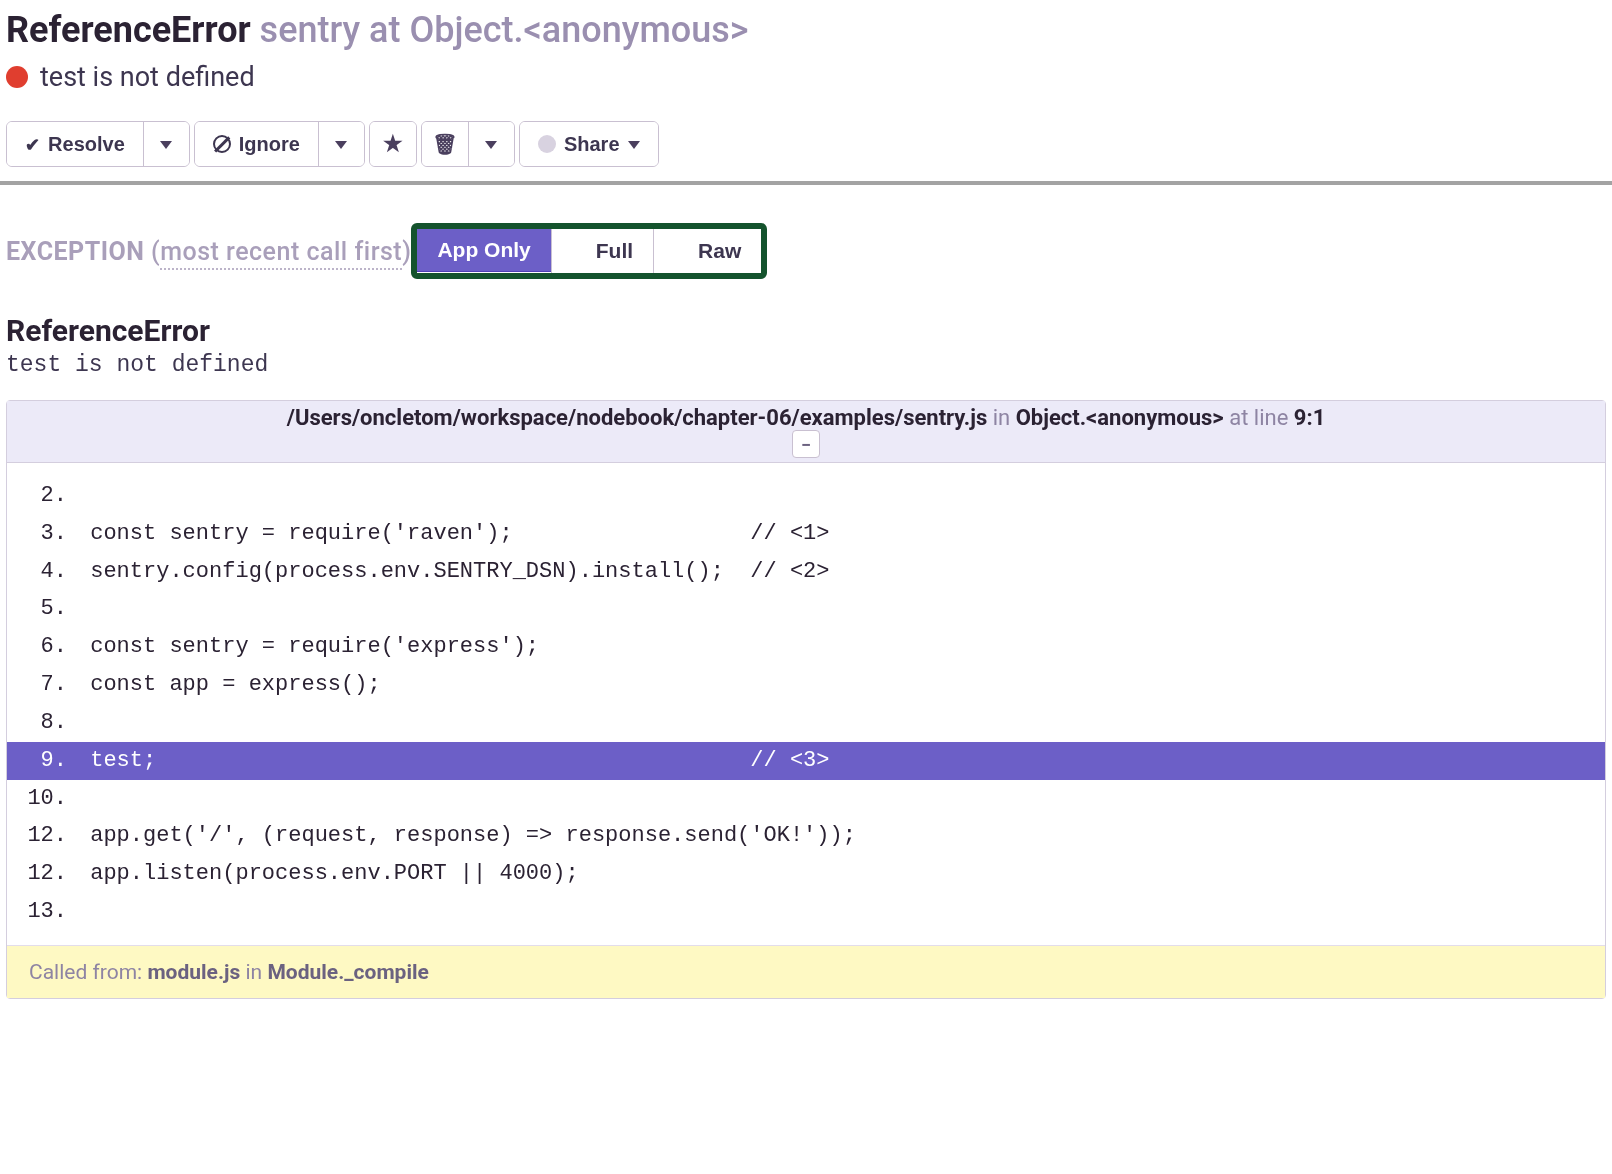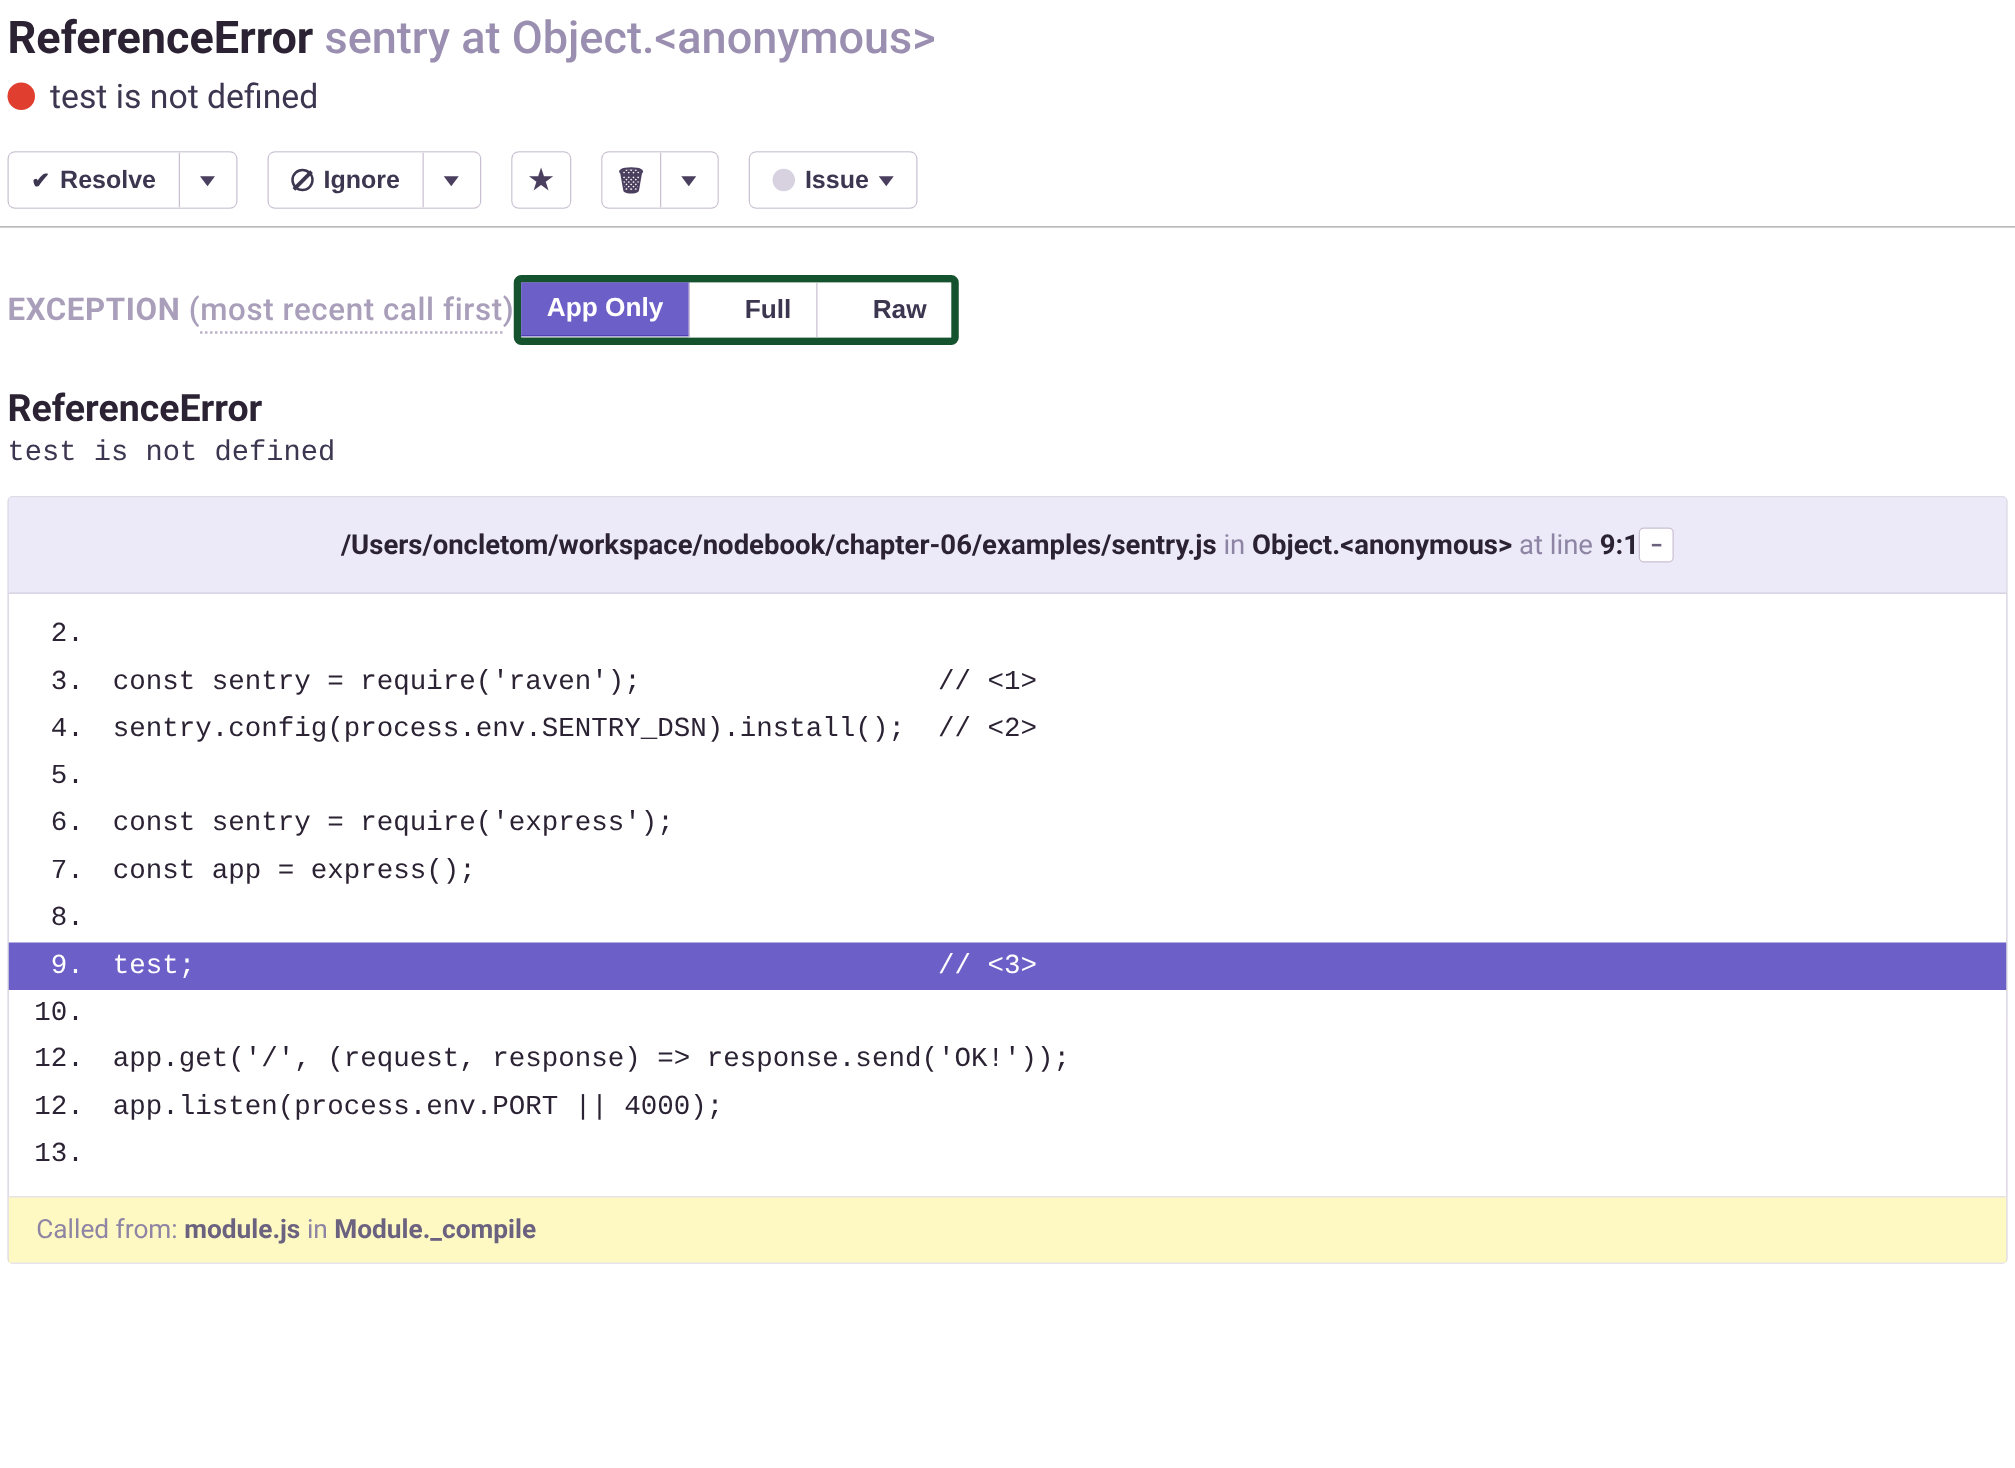--- a/index.html
+++ b/index.html
@@ -28,23 +28,23 @@
 }
 .red-dot {
   width: 22px; height: 22px; border-radius: 50%;
   background: #e03e2f;
 }
 .issue-message-text { font-size: 27px; color: #3d3650; }
 
 
 .toolbar {
   display: flex;
-  gap: 24px;
+  gap: 4px;
   padding: 22px 6px 14px 6px;
-  border-bottom: 1px solid #a3a3a3;
+  border-bottom: 4px solid #a3a3a3;
 }
 .btn-group {
   display: inline-flex;
   border: 1px solid #c9c0d1;
   border-radius: 6px;
   background: #fff;
   overflow: hidden;
 }
 .btn {
   display: inline-flex;
@@ -111,22 +111,23 @@
 }
 
 
 .frame {
   border:1px solid #d4cede;
   border-radius:4px;
   margin: 0 6px 0 6px;
 }
 .frame-head {
   display:flex; align-items:center; justify-content:center;
-  background:#eceaf8; padding:24px 20px; font-size:22px; color:#3d3650;
+  background:#eceaf8; padding:4px 20px; font-size:22px; color:#3d3650;
   border-bottom:1px solid #d4cede;
+  flex-direction:column;
 }
 .frame-head .fp { font-weight:700; color:#2b2233; }
 .frame-head .mut { color:#8e84a3; }
 .frame-head .loc { font-weight:700; color:#2b2233; }
 .collapse-btn {
   width:28px;height:28px;border:1px solid #c9c0d1;border-radius:4px;
   background:#fff;display:flex;align-items:center;justify-content:center;
   cursor:pointer; color:#6b6280; font-size:18px; font-weight:700;
 }
 
@@ -193,21 +194,21 @@
       <span class="icon-trash">🗑</span>
     </button>
     <button class="btn icon-only">
       <span class="chev-down"></span>
     </button>
   </span>
 
   <span class="btn-group">
     <button class="btn">
       <span class="gray-dot"></span>
-      <span>Issue</span>
+      <span>Share</span>
       <span class="chev-down"></span>
     </button>
   </span>
 
 </div>
 
 <div class="section-row">
   <div class="section-label">
     <span class="caps">EXCEPTION</span>
     <span class="paren">(<span class="dotted">most recent call first</span>)</span>

